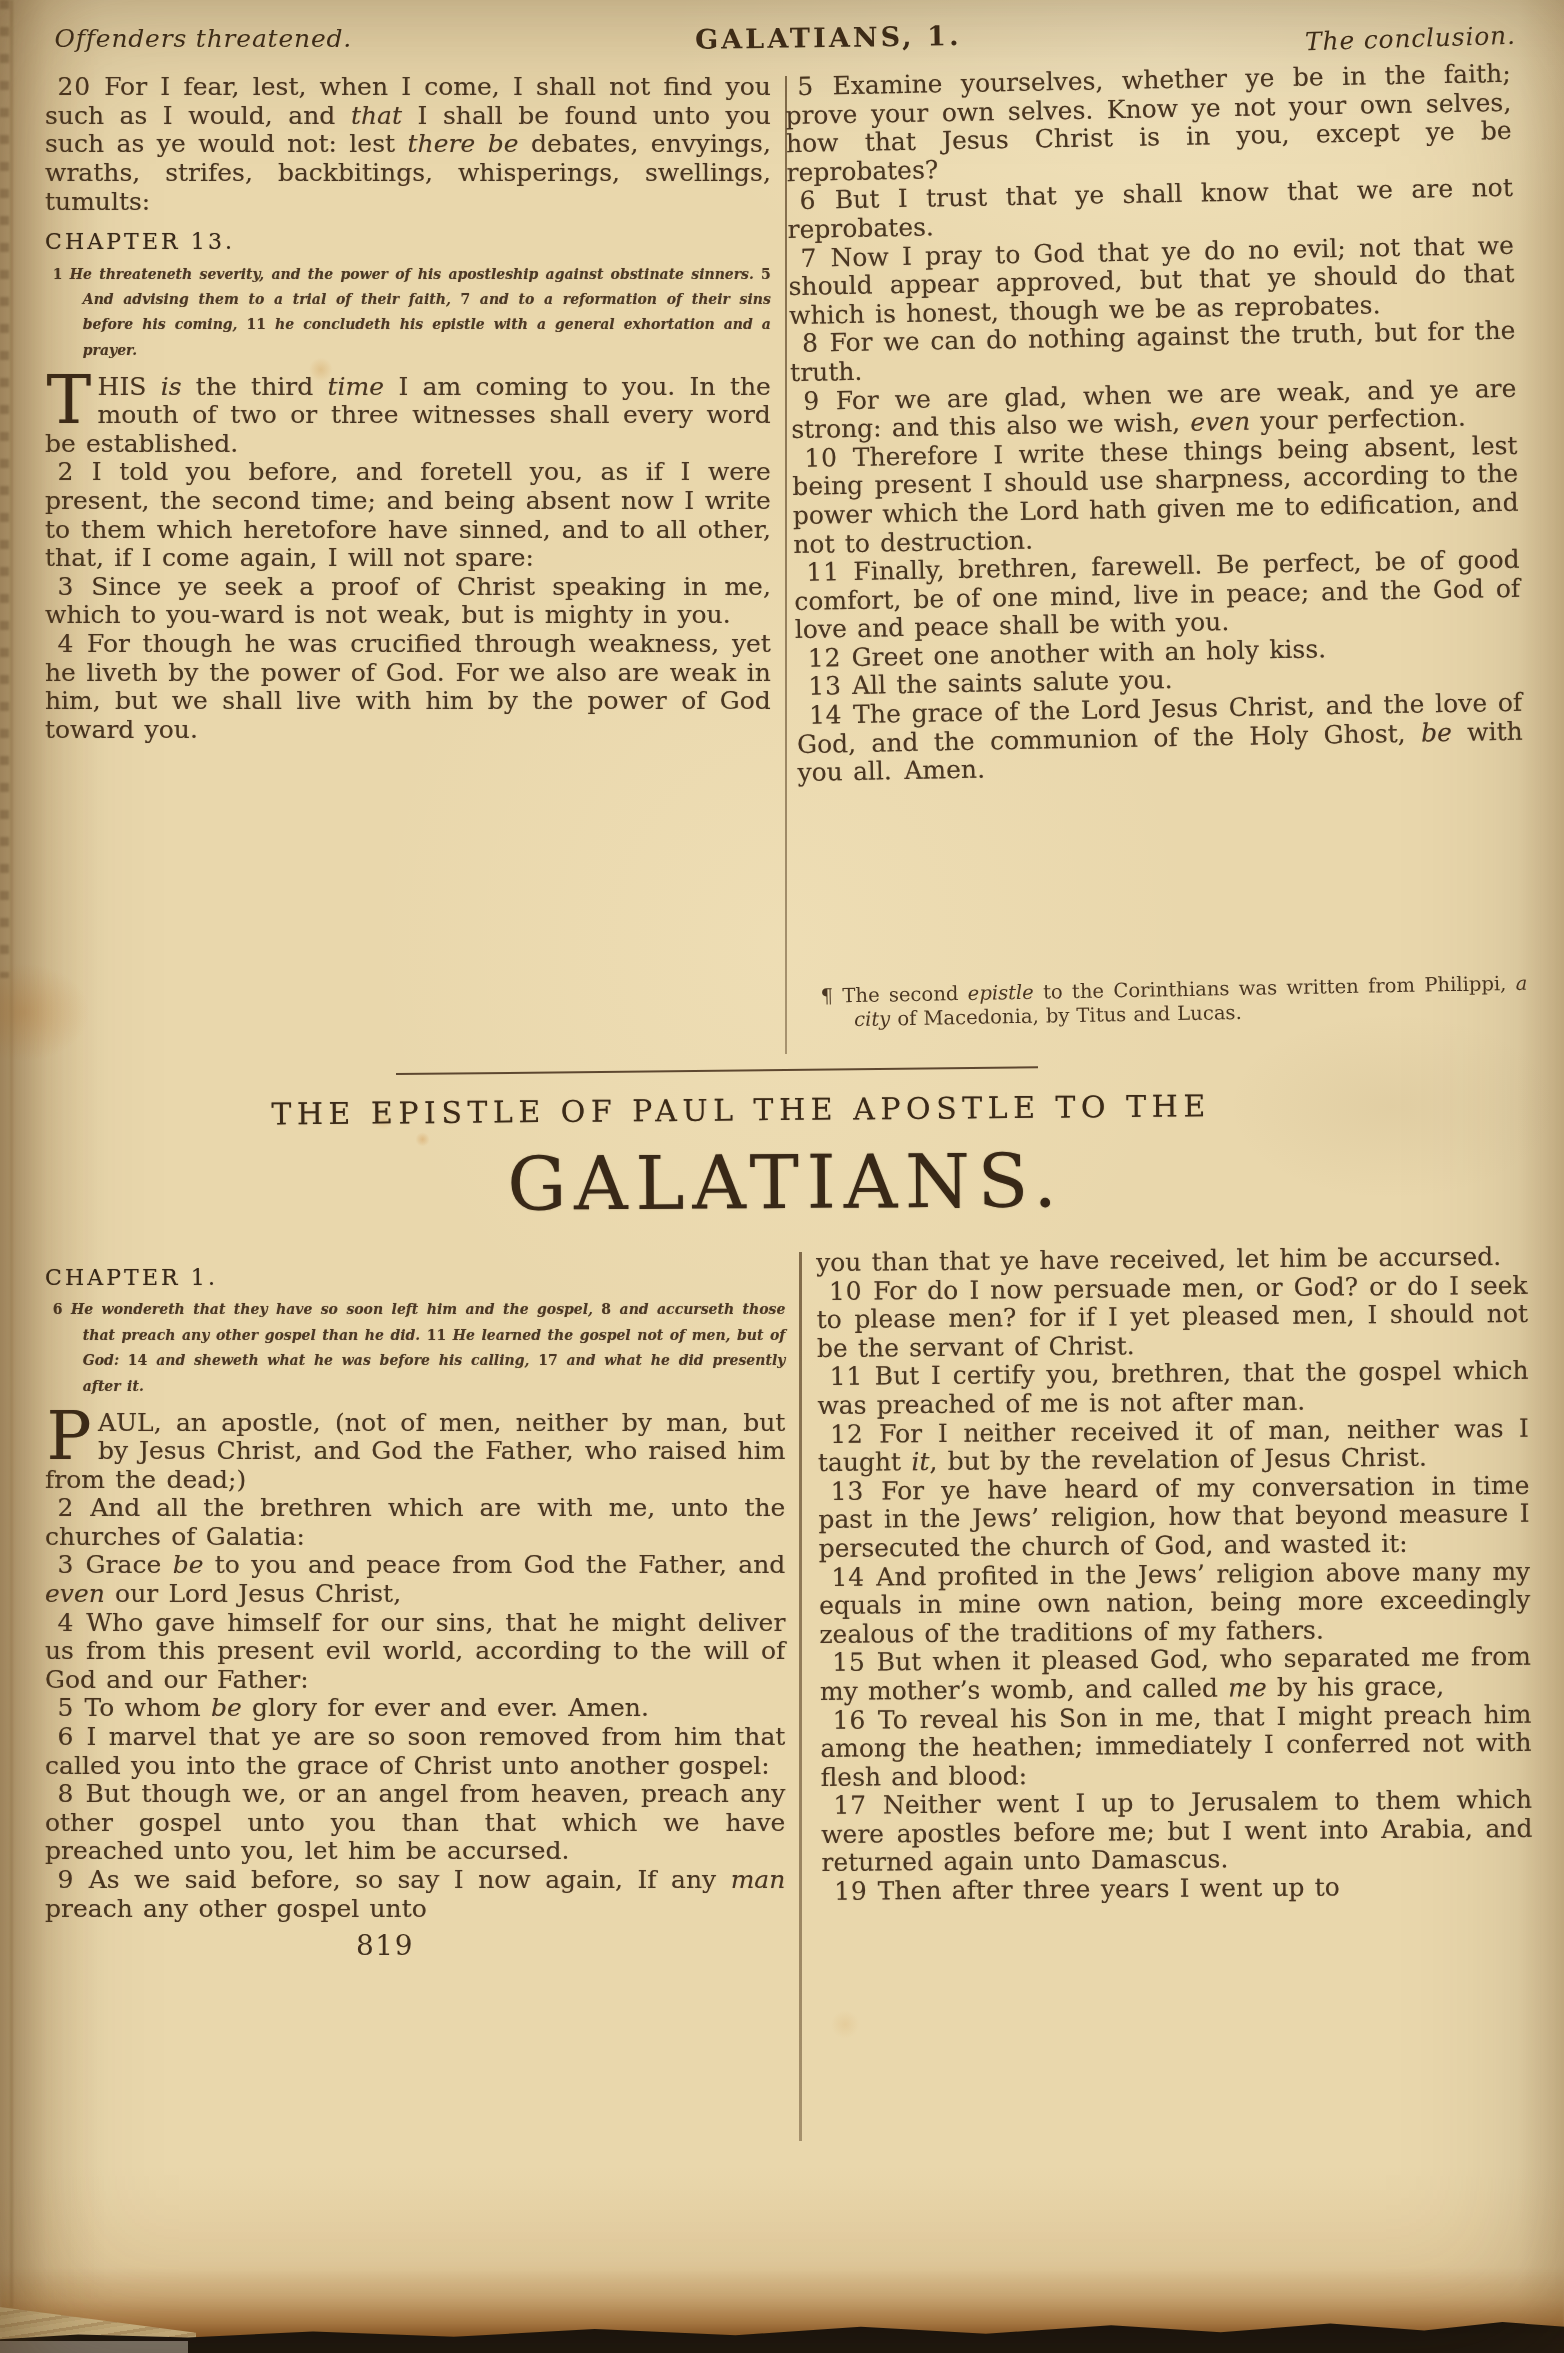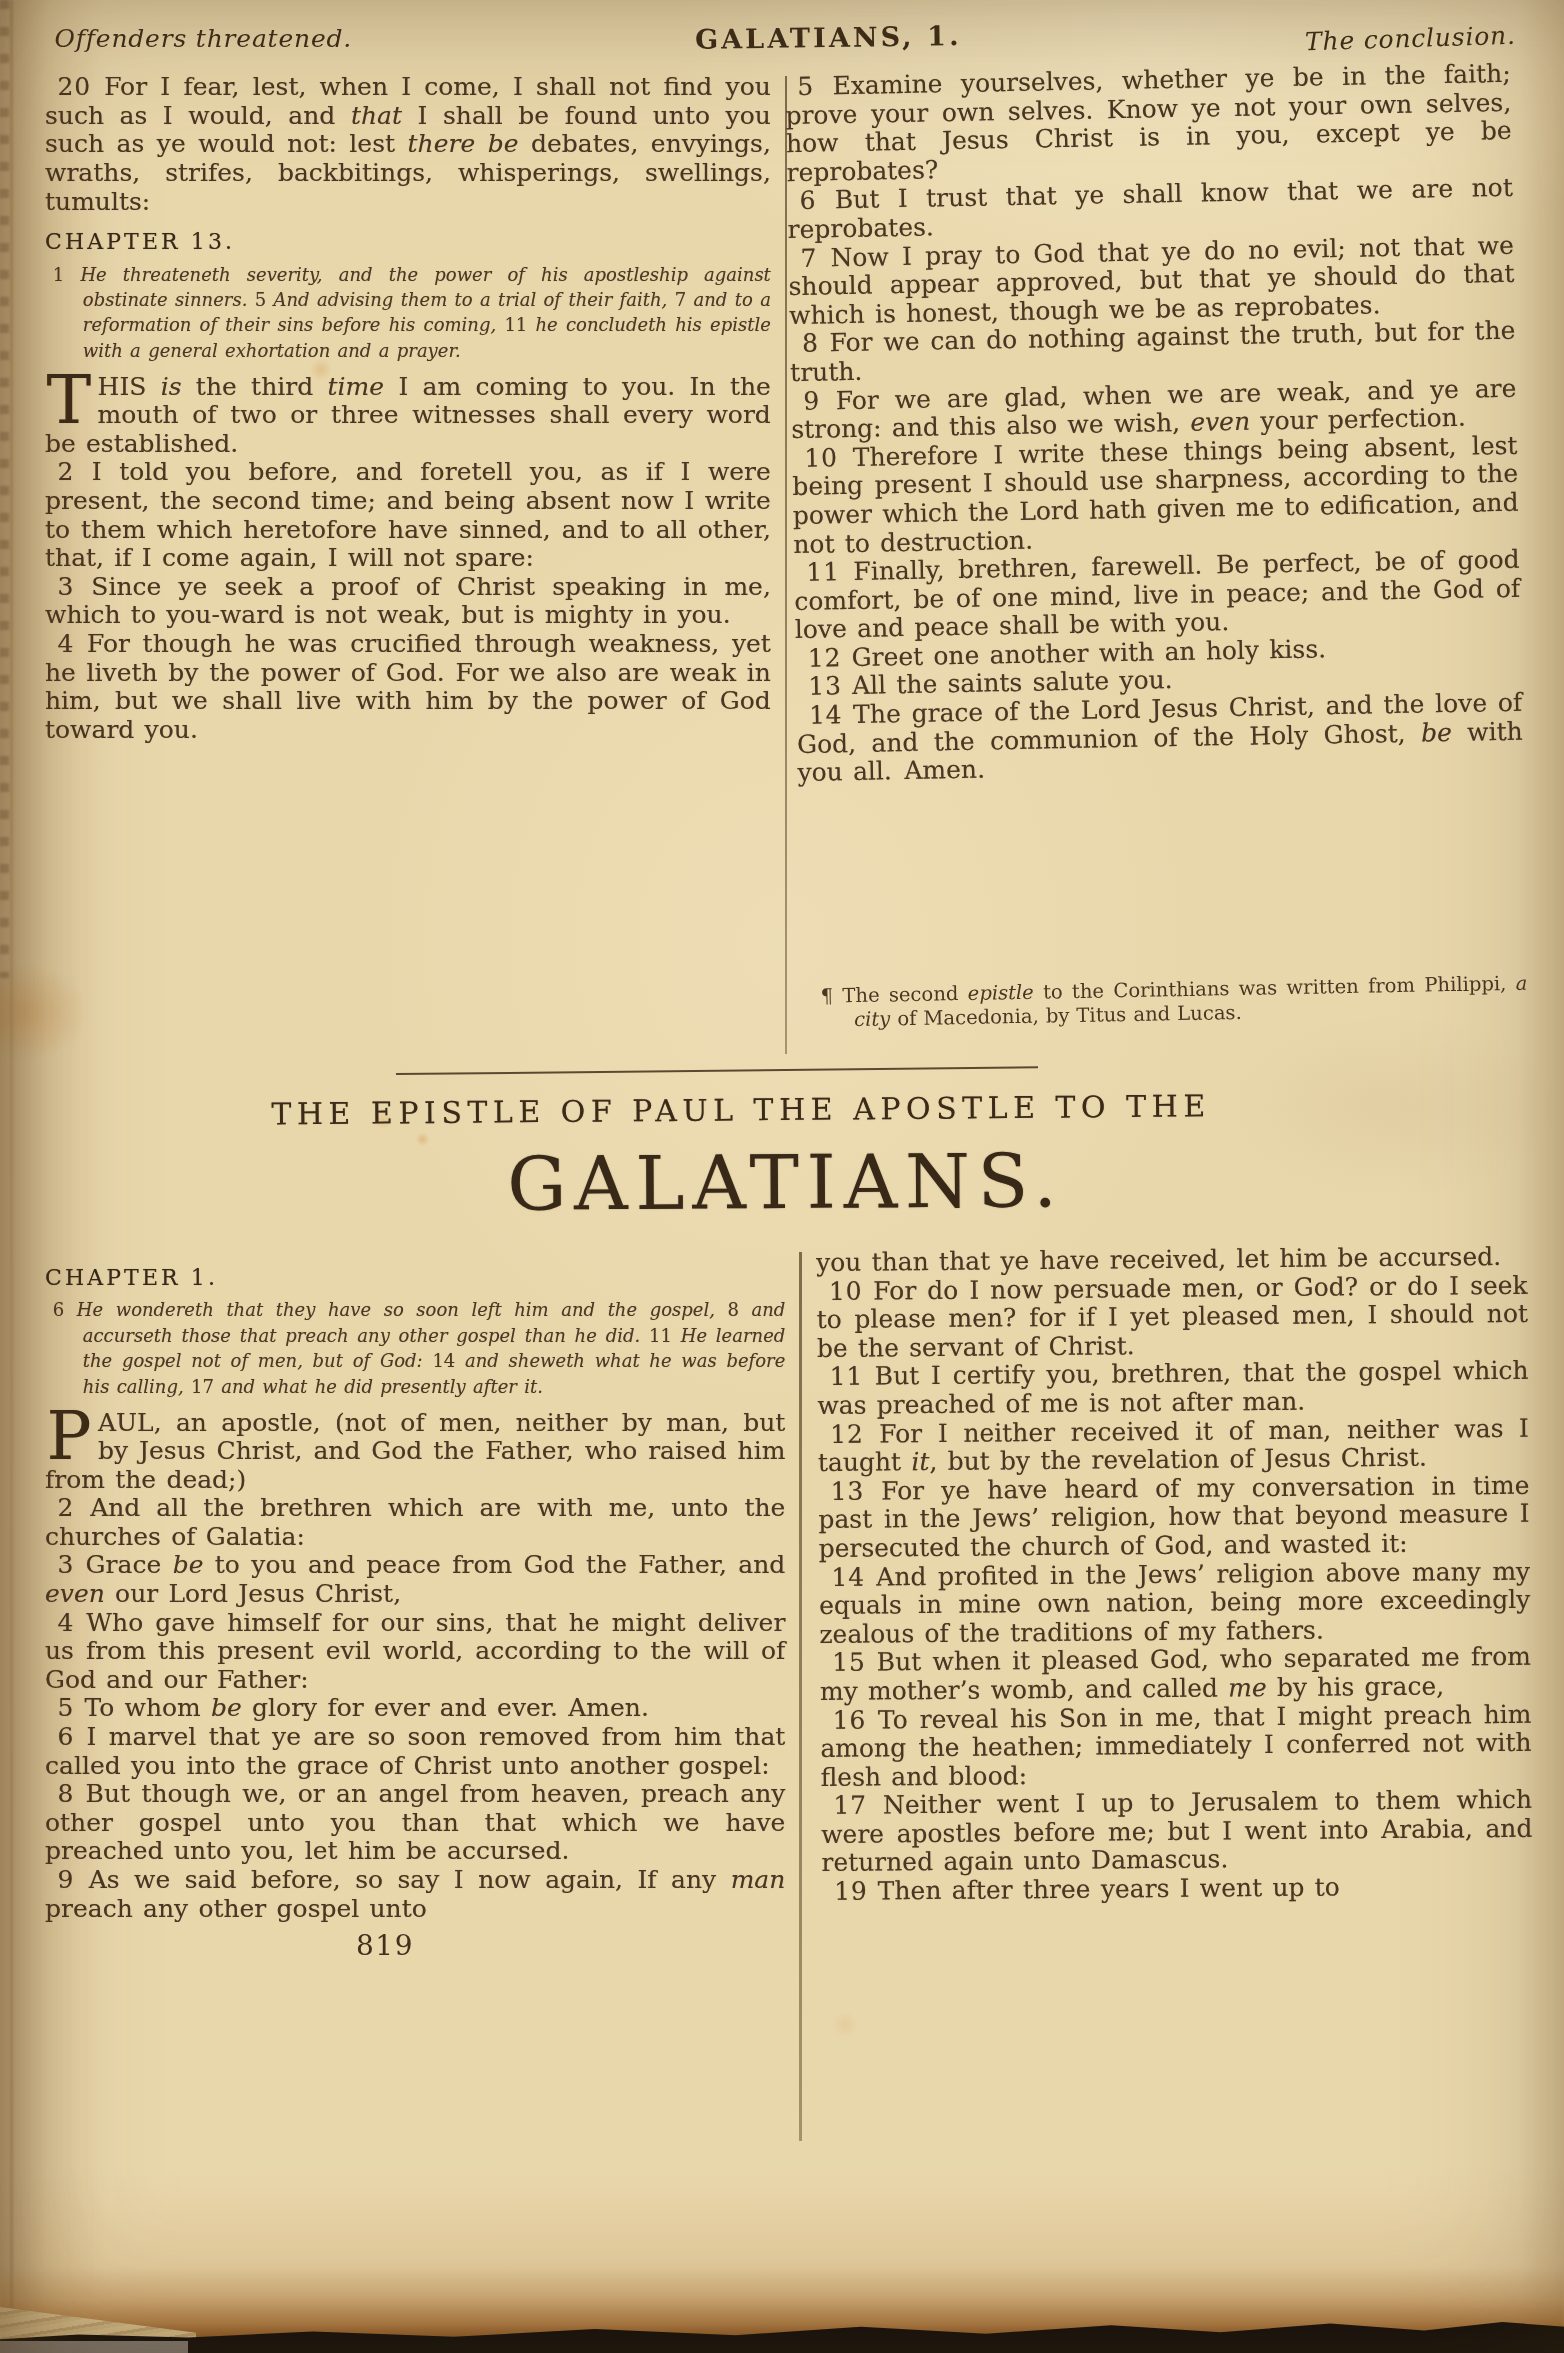--- a/index.html
+++ b/index.html
@@ -74,22 +74,22 @@
   .tilt1{transform:rotate(-1.05deg);transform-origin:0 90%;}
   .tilt2{transform:rotate(-0.5deg);transform-origin:0 0;}
 
   p.verse{margin:0;text-indent:12.5px;text-align:justify;font-size:25px;line-height:28.6px;word-spacing:2.3px;
     text-shadow:0 0 0.8px rgba(74,54,34,.45);}
   p.verse.drop,p.verse.cont{text-indent:0;}
   .vnum{letter-spacing:0.8px;}
   .dropcap{float:left;font-size:67px;line-height:50px;padding:2.3px 6.3px 0 1.6px;color:#3c2b19;}
   .chapter-heading{margin:12.5px 0 7.8px;text-align:left;font-size:22px;letter-spacing:3.1px;color:#39291a;
     text-shadow:0 0 0.8px rgba(60,43,25,.5);}
-  .summary{margin:0 0 9.4px 7.8px;padding-left:30px;text-indent:-30px;font-style:italic;font-size:18px;line-height:25.4px;
-    text-align:justify;word-spacing:1.6px;color:#4c3824;text-shadow:0 0 0.8px rgba(74,54,34,.4);}
+  .summary{margin:0 0 9.4px 7.8px;padding-left:30px;text-indent:-30px;font-style:italic;font-size:14px;line-height:25.4px;
+    text-align:justify;word-spacing:1.6px;color:#4c3824;text-shadow:0 0 0.8px rgba(74,54,34,.4);font-weight:bold;}
   .summary .rm{font-style:normal;}
   .note{margin:auto 0 28px 19px;padding-left:33px;text-indent:-33px;font-size:19.6px;line-height:24px;
     text-align:justify;word-spacing:0.8px;}
 
   .section-rule{width:642px;height:2.3px;background:#5d4730;margin:7.8px auto 0;transform:rotate(-.6deg) translateX(-69px);}
   .book-title-line{margin-top:20.3px;text-align:center;font-size:30px;letter-spacing:5.5px;color:#3b2a18;
     transform:rotate(-.5deg) translateX(-45px);text-shadow:0 0 0.8px rgba(59,42,24,.5);}
   .book-title-main{margin:12.5px 0 23.5px;text-align:center;font-size:74px;letter-spacing:7.8px;color:#382817;
     transform:rotate(-.35deg);text-shadow:0 0 1.2px rgba(56,40,23,.55);}
 

